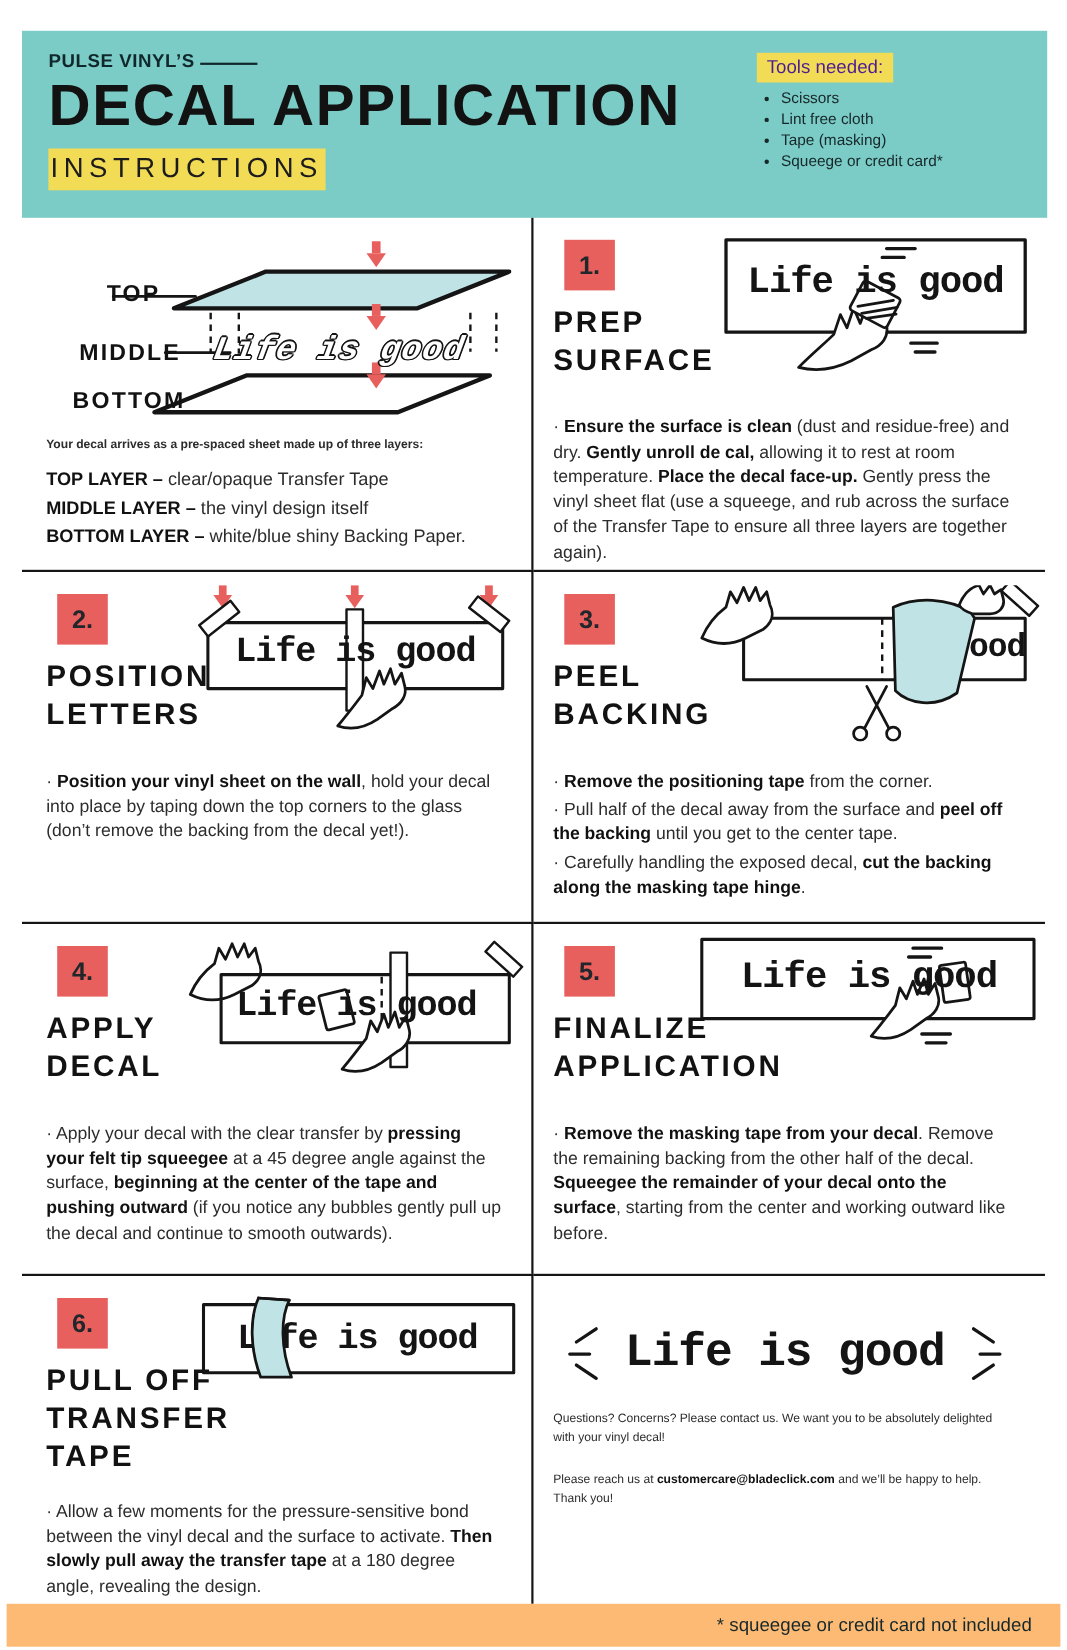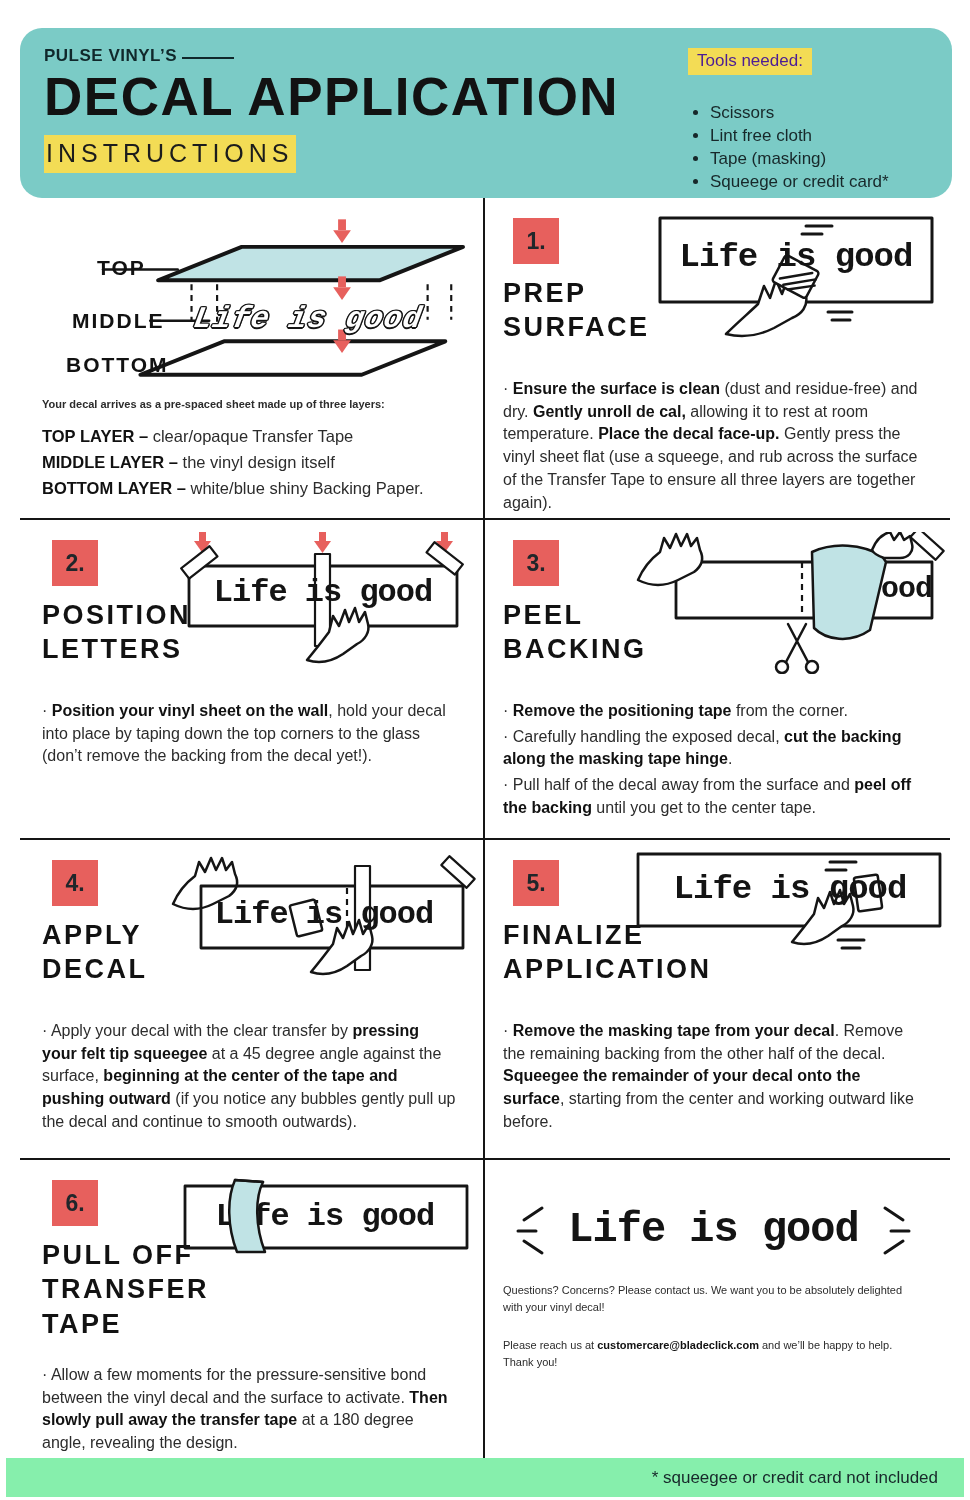--- a/index.html
+++ b/index.html
@@ -1,29 +1,29 @@
 <!DOCTYPE html>
 <html><head>
 <meta charset="utf-8">
 <style>
   html,body{margin:0;padding:0;background:#fff;}
   .page{position:relative;width:970px;height:1500px;background:#fff;overflow:hidden;
         font-family:"Liberation Sans",sans-serif;color:#2c2c2c;}
 
   
-  .header{position:absolute;left:20px;right:18px;top:28px;height:170px;background:#7bcbc6;border-radius:22px;}
+  .header{position:absolute;left:20px;right:18px;top:28px;height:170px;background:#7bcbc6;}
   .header-left{position:absolute;left:24px;top:18px;}
   .brand{font-size:17px;font-weight:700;letter-spacing:.5px;color:#10282b;}
   .brand-line{display:inline-block;width:52px;height:2px;background:#10282b;margin-left:5px;vertical-align:2px;}
   .title{margin:4px 0 12px;font-size:53px;font-weight:800;letter-spacing:1.5px;color:#121212;line-height:1.0;}
   .subtitle{display:inline-block;background:#f3dc55;padding:4px 2px 5px;font-size:25px;
             letter-spacing:5px;color:#1c1c1c;font-weight:400;}
   .tools{position:absolute;right:32px;top:20px;width:232px;}
   .tools-label{display:inline-block;background:#f3dc55;padding:3px 9px 4px;font-size:17px;color:#4c1d95;}
-  .tools-list{margin:28px 0 0;padding-left:22px;font-size:17px;color:#17282a;}
+  .tools-list{margin:6px 0 0;padding-left:22px;font-size:14px;color:#17282a;}
   .tools-list li{margin:3px 0;}
 
   
   .grid{position:absolute;left:20px;top:198px;width:930px;display:grid;
         grid-template-columns:465px 465px;grid-template-rows:320px 320px 320px 300px;}
   .cell{box-sizing:border-box;position:relative;overflow:hidden;padding:14px 26px 0 22px;}
   .cell.right{padding:14px 26px 0 18px;}
   .cell.left{border-right:2px solid #151515;}
   .cell.bt{border-top:2px solid #151515;}
 
@@ -63,21 +63,21 @@
 
   
   .perfect-title{margin:10px 0 0;font-size:30px;font-weight:800;letter-spacing:3px;color:#121212;}
   .perfect-decal-row{display:flex;align-items:center;justify-content:center;gap:20px;margin:30px 0 26px;}
   .perfect-decal{font-family:"Liberation Mono","DejaVu Sans Mono",monospace;font-weight:700;
                  font-size:42px;letter-spacing:-1px;color:#141414;white-space:nowrap;}
   .perfect-body{font-size:11px;line-height:1.5;}
   .perfect-body p{margin:0 0 22px;}
 
   
-  .footer{position:absolute;left:6px;right:6px;top:1458px;height:39px;background:#86efac;
+  .footer{position:absolute;left:6px;right:6px;top:1458px;height:39px;background:#fdba74;
           display:flex;align-items:center;justify-content:flex-end;padding-right:26px;
           box-sizing:border-box;font-size:17px;color:#17282a;}
 </style>
 </head>
 <body>
 
 <div class="page">
 
   <header class="header">
     <div class="header-left">
@@ -204,22 +204,22 @@
           <g>
             <path class="ink" d="M152 130 L172 92 M174 130 L154 92"></path>
             <circle class="ink" cx="148" cy="135" r="6"></circle>
             <circle class="ink" cx="178" cy="135" r="6"></circle>
           </g>
         </svg>
         <span class="decal" style="top:40px;left:auto;right:14px;font-size:30px">ood</span>
       </div>
       <div class="step-body">
         <p><span>· </span><span class="b">Remove the positioning tape</span><span> from the corner.</span></p>
+        <p><span>· Pull half of the decal away from the surface and </span><span class="b">peel off the backing</span><span> until you get to the center tape.</span></p>
         <p><span>· Carefully handling the exposed decal, </span><span class="b">cut the backing along the masking tape hinge</span><span>.</span></p>
-        <p><span>· Pull half of the decal away from the surface and </span><span class="b">peel off the backing</span><span> until you get to the center tape.</span></p>
       </div>
     </section>
 
     <section class="cell left bt">
       <div class="step-top">
         <div class="step-num">4.</div>
         <h2 class="step-title">APPLY
 DECAL</h2>
       </div>
       <div class="illus" style="top:14px;right:6px;width:306px;height:134px">

